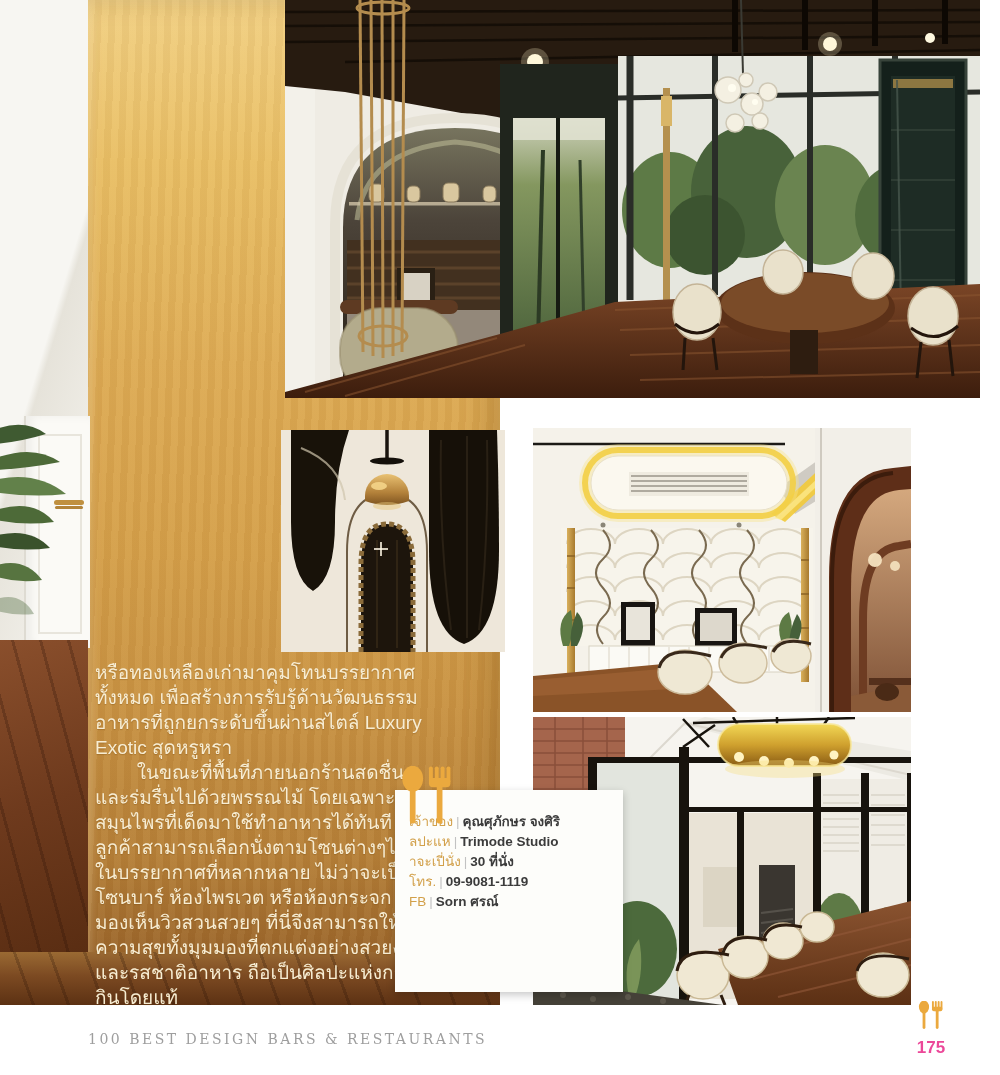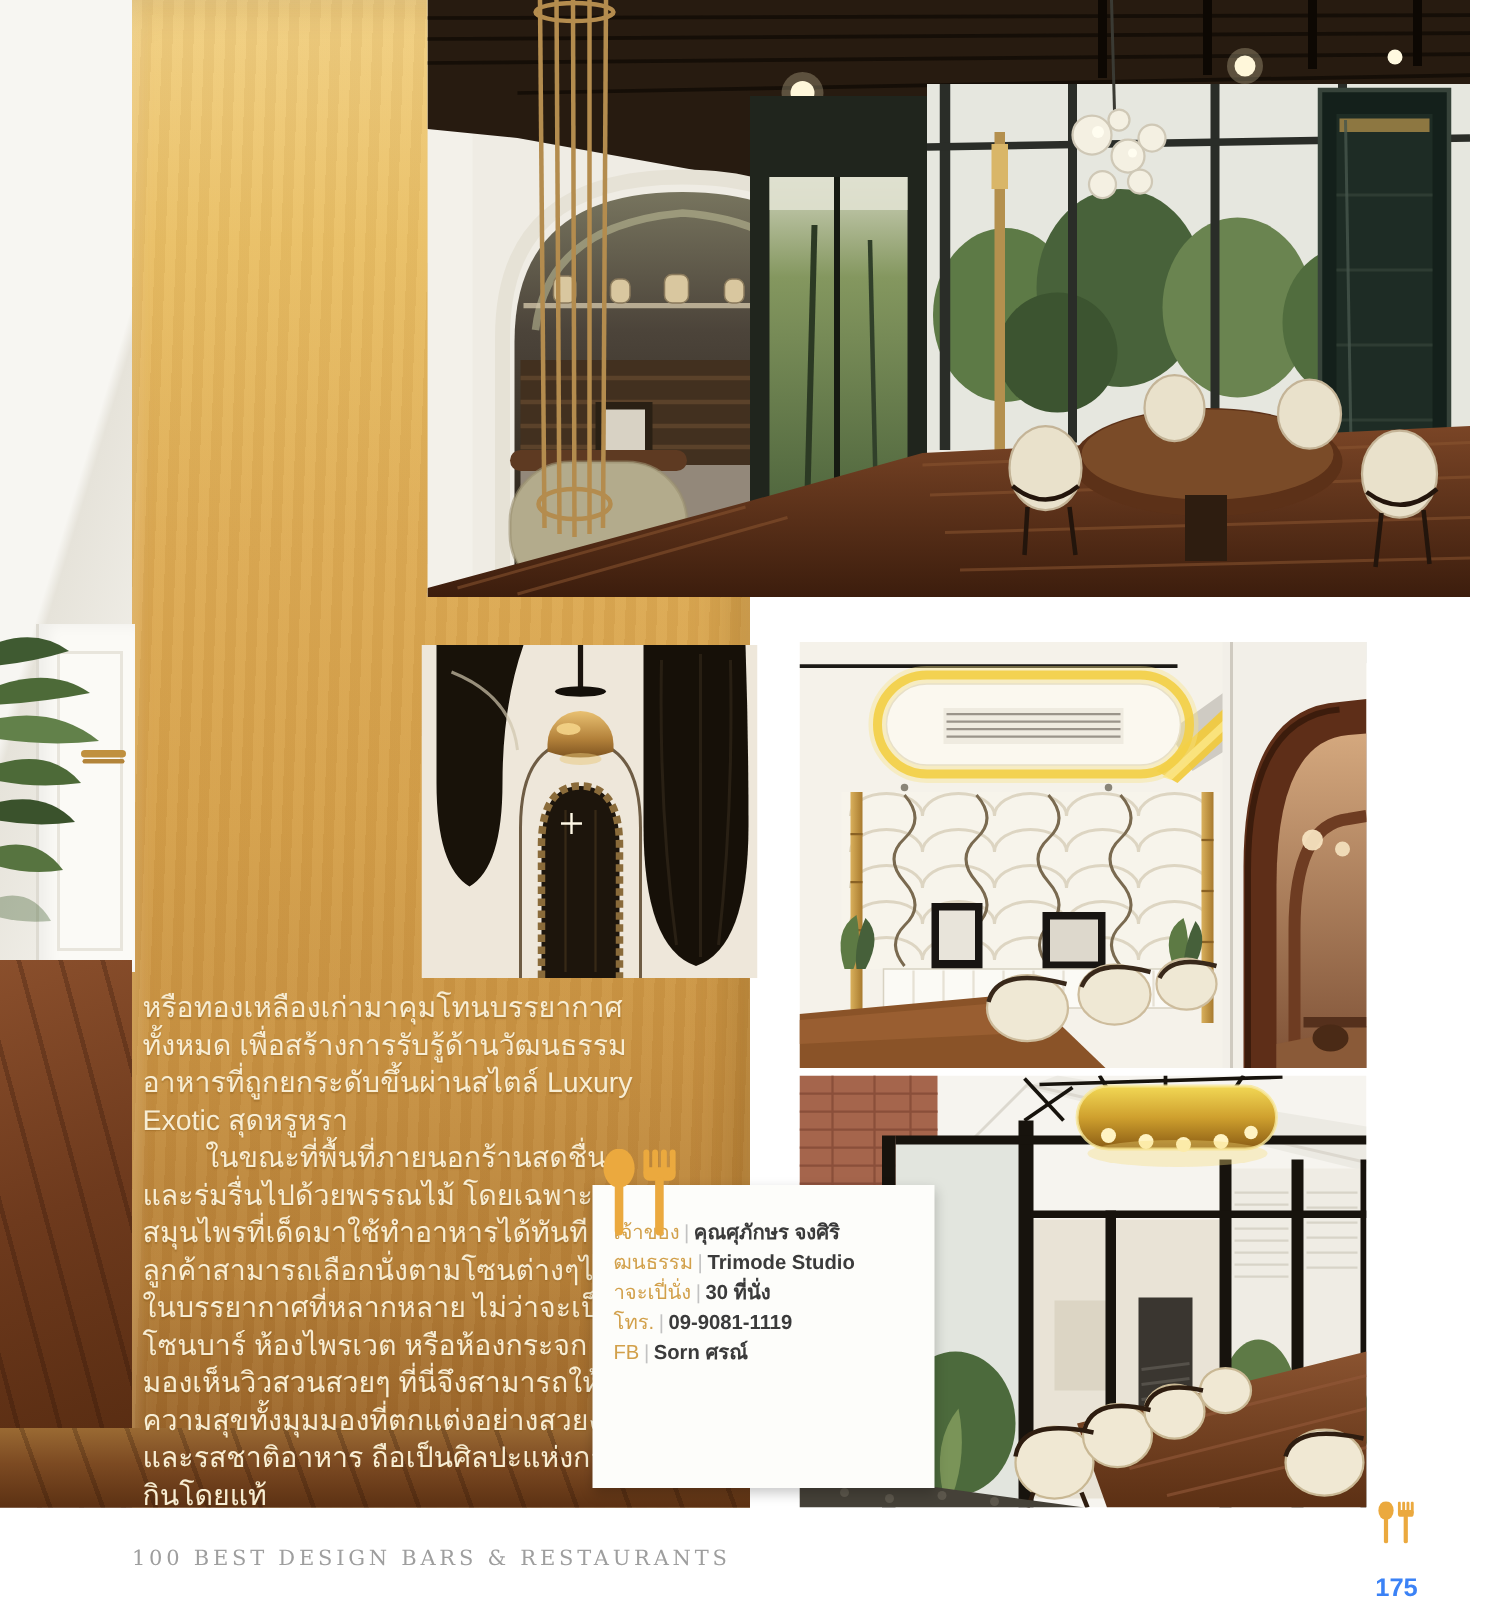--- a/index.html
+++ b/index.html
@@ -48,21 +48,21 @@
     box-shadow:0 3px 8px rgba(0,0,0,.22);box-sizing:border-box;padding:22px 10px 10px 14px;}
   #info-card .row{font-size:13.5px;line-height:20px;color:#3b3b3b;font-weight:bold;}
   #info-card .lbl{color:#d2a04a;font-weight:normal;}
   #info-card .sep{color:#c2c2c2;font-weight:normal;padding:0 3px;}
   #card-icon{position:absolute;left:6px;top:-24px;width:52px;height:58px;}
 
   
   #footer{left:88px;top:1031px;font-family:"DejaVu Serif",serif;font-size:14px;
     letter-spacing:2.5px;color:#9e9e9e;}
   #page-corner{right:36px;top:1001px;width:66px;text-align:center;}
-  #page-corner .num{font-size:17px;font-weight:bold;color:#3b82f6;margin-top:15px;}
+  #page-corner .num{font-size:17px;font-weight:bold;color:#ec4899;margin-top:5px;}
   #page-corner svg{width:36px;height:28px;}
 </style>
 </head>
 <body>
 
 <div class="page">
 
   <div class="abs photo" id="photo-left">
     <div class="abs wall-white"></div>
     <div class="abs wall-gold"></div>
@@ -575,21 +575,21 @@
           <rect x="35" y="0" width="3" height="13" rx="1.5"></rect>
           <rect x="21.5" y="9" width="16.5" height="7" rx="3"></rect>
           <rect x="27.5" y="14" width="4.4" height="30" rx="2.2"></rect>
         </g>
       </g>
     </svg>
     <div class="row">
       <span class="lbl">เจ้าของ</span><span class="sep">|</span><span class="val">คุณศุภักษร จงศิริ</span>
     </div>
     <div class="row">
-      <span class="lbl">ฒนธรรม</span><span class="sep">|</span><span class="val">Trimode Studio</span>
+      <span class="lbl">ลปะแห</span><span class="sep">|</span><span class="val">Trimode Studio</span>
     </div>
     <div class="row">
       <span class="lbl">าจะเปี่นั่ง</span><span class="sep">|</span><span class="val">30 ที่นั่ง</span>
     </div>
     <div class="row">
       <span class="lbl">โทร.</span><span class="sep">|</span><span class="val">09-9081-1119</span>
     </div>
     <div class="row">
       <span class="lbl">FB</span><span class="sep">|</span><span class="val">Sorn ศรณ์</span>
     </div>

